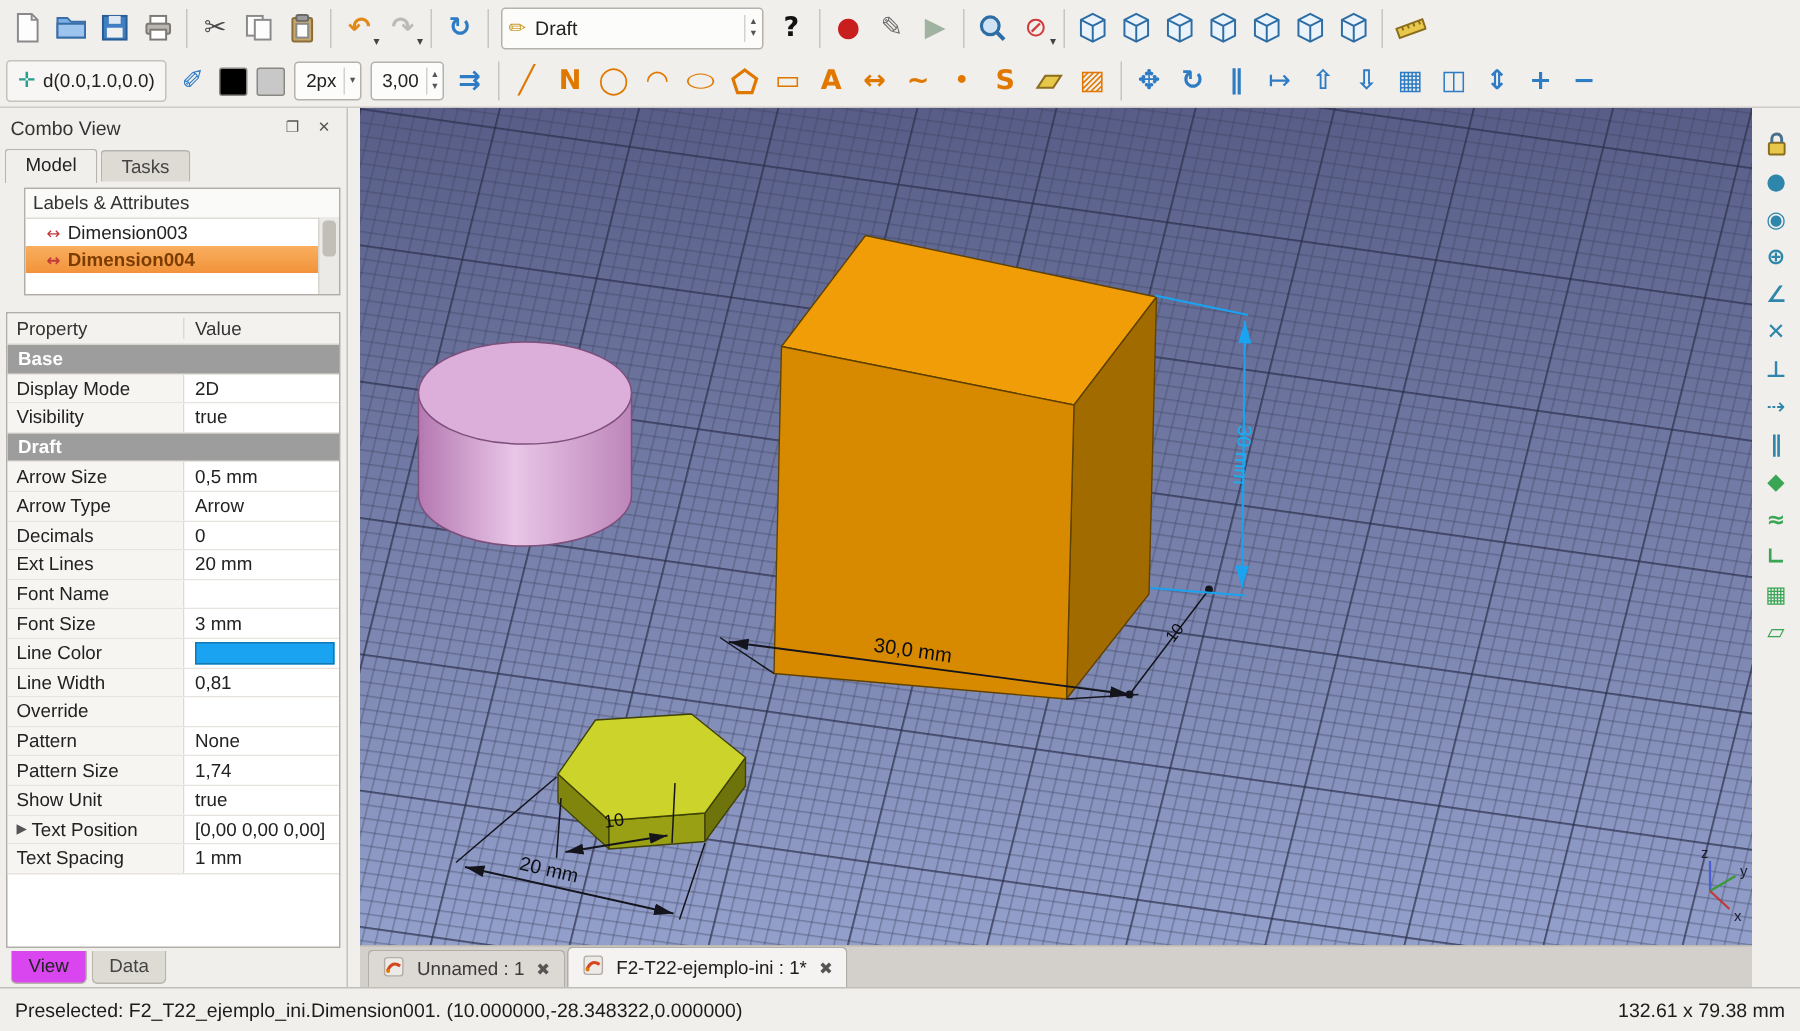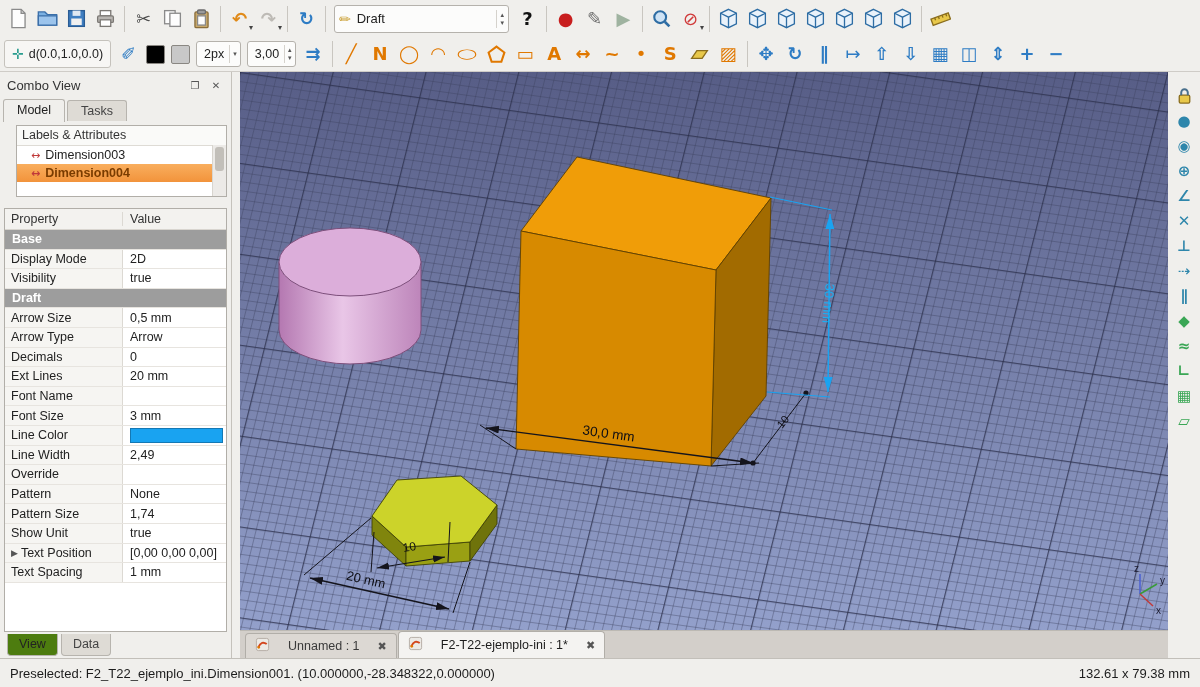--- a/index.html
+++ b/index.html
@@ -40,24 +40,24 @@
   .pt-c1{width:118px;min-width:118px;padding-left:6px;box-sizing:border-box;border-right:1px solid #dcd9d3;display:flex;align-items:center;gap:3px;overflow:hidden;white-space:nowrap}
   .pt-c2{flex:1;padding-left:7px;display:flex;align-items:center;overflow:hidden;white-space:nowrap}
   .pt-row{display:flex;height:18.6px;border-bottom:1px solid #e7e4df;align-items:stretch}
   .pt-row .pt-c1{background:#f6f5f2;color:#222}
   .pt-row .pt-c2{background:#fff}
   .pt-row.group{background:#9d9d9d;color:#fff;font-weight:bold;padding-left:7px;display:flex;align-items:center}
   .color-bar{flex:1;height:13px;margin-right:3px;border:1px solid #1478b4}
   .expander{font-size:9px;color:#555}
   #cv-bottom-tabs{position:absolute;bottom:2px;left:7px;display:flex;height:22px}
   .cvb-tab{padding:3px 11px;font-size:12.5px;border:1px solid #b7b4ae;border-top:none;border-radius:0 0 4px 4px;background:#dedbd5;margin-right:3px;color:#444}
-  .cvb-tab.active{background:#4d7c0f;color:#222}
+  .cvb-tab.active{background:#d946ef;color:#222}
   #viewport{position:absolute;left:240px;top:72px;width:928px;height:558px}
   #doc-tabs{position:absolute;left:240px;top:630px;width:928px;height:28px;background:#d3cfca;border-top:1px solid #bcb9b3;display:flex;align-items:flex-end;padding-left:5px;box-sizing:border-box}
-  .doc-tab{height:25px;display:flex;align-items:center;gap:18px;padding:12px 9px;border:1px solid #b1aea8;border-bottom:none;border-radius:4px 4px 0 0;background:#dcd8d3;font-size:12.5px;color:#3a3a3a;margin-right:1px;box-sizing:border-box}
+  .doc-tab{height:25px;display:flex;align-items:center;gap:8px;padding:12px 9px;border:1px solid #b1aea8;border-bottom:none;border-radius:4px 4px 0 0;background:#dcd8d3;font-size:12.5px;color:#3a3a3a;margin-right:1px;box-sizing:border-box}
   .doc-tab.active{background:#f4f3f1;height:27px;color:#1c1c1c}
   .doc-tab svg{width:15px;height:15px}
   .doc-close{font-size:11px;color:#555;font-family:"DejaVu Sans",sans-serif}
   #right-toolbar{position:absolute;right:0;top:72px;width:32px;height:586px;background:#f0efec;display:flex;flex-direction:column;align-items:center;padding-top:12px;box-sizing:border-box;gap:1px}
   #status-bar{position:absolute;left:0;top:658px;width:1200px;height:29px;border-top:1px solid #c2bfb9;display:flex;align-items:center;justify-content:space-between;padding:0 10px;box-sizing:border-box;font-size:13px;color:#1c1c1c;background:#f0efec}
   svg text{font-family:"Liberation Sans","DejaVu Sans",sans-serif}
 </style>
 </head>
 <body>
 
@@ -407,21 +407,21 @@
             <span>Line Color</span>
           </div>
           <div class="pt-c2">
             <div class="color-bar" style="background: rgb(25, 163, 241);"></div>
           </div>
         </div>
         <div class="pt-row">
           <div class="pt-c1">
             <span>Line Width</span>
           </div>
-          <div class="pt-c2">2,49</div>
+          <div class="pt-c2">0,81</div>
         </div>
         <div class="pt-row">
           <div class="pt-c1">
             <span>Override</span>
           </div>
           <div class="pt-c2"></div>
         </div>
         <div class="pt-row">
           <div class="pt-c1">
             <span>Pattern</span>

